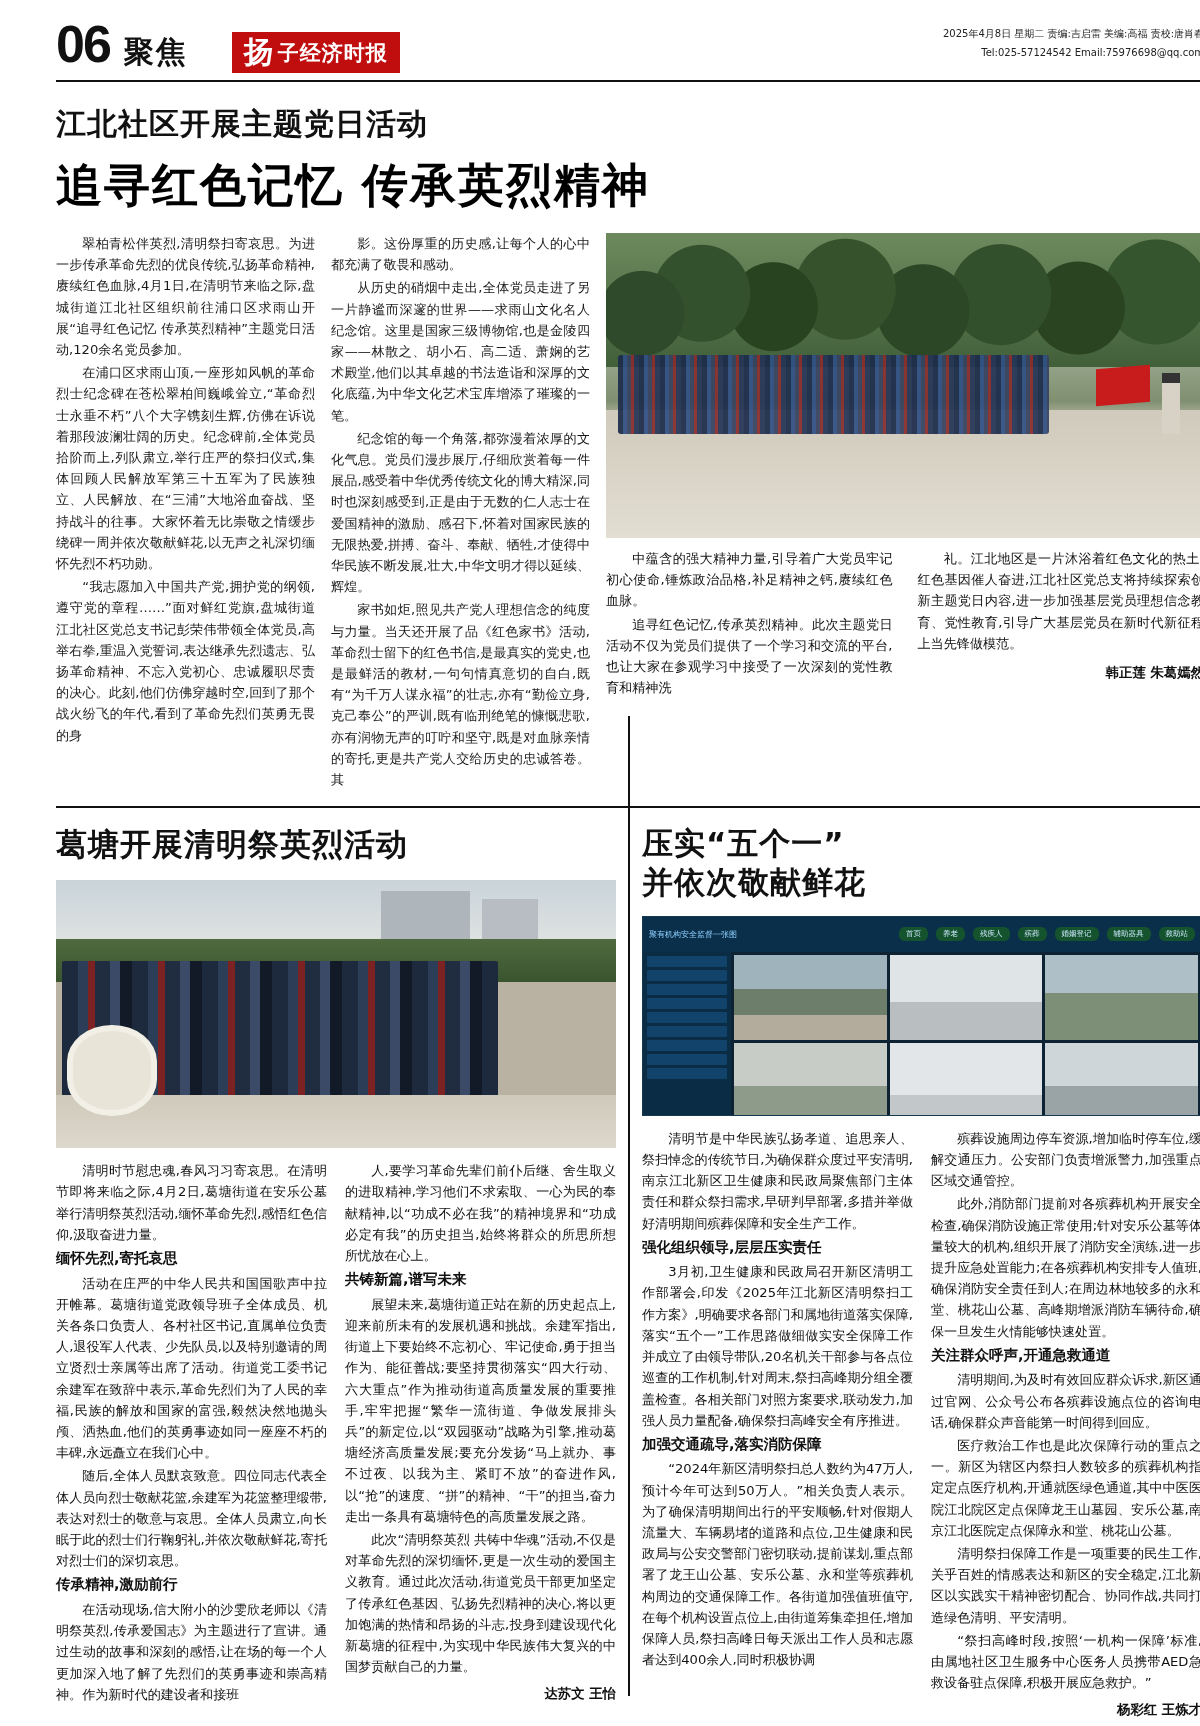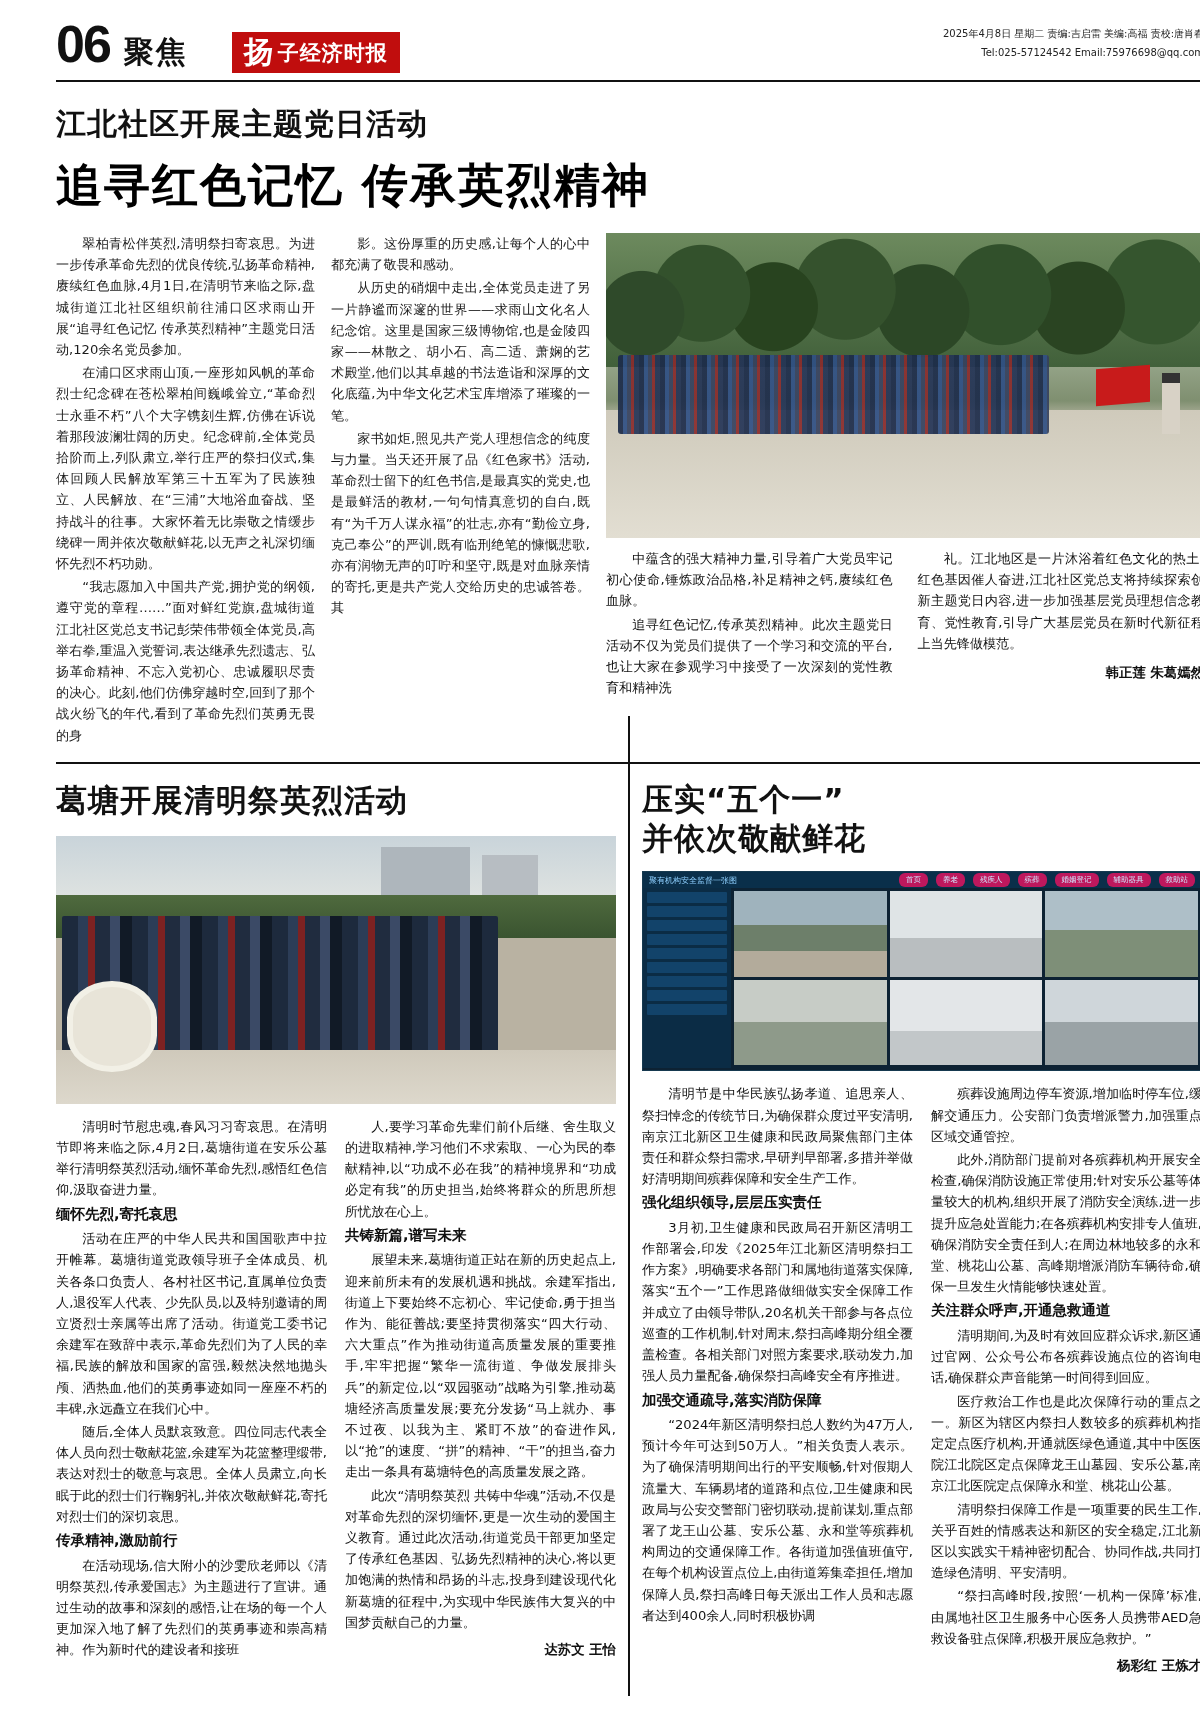--- a/index.html
+++ b/index.html
@@ -85,24 +85,24 @@
   .photo-cere .bldg2 { position:absolute; top:7%; left:76%; width:10%; height:17%; background:#b7bdc2; }
   .photo-cere .hedge { position:absolute; top:22%; left:0; width:100%; height:16%; background:linear-gradient(#4f6a3e,#3a5430); }
   .photo-cere .row { position:absolute; top:30%; left:1%; width:78%; height:58%;
     background:repeating-linear-gradient(90deg,
       #1d2a3d 0 16px, #2c3d57 16px 26px, #7d2222 26px 33px, #202c3f 33px 48px, #3b4a66 48px 58px, #111a26 58px 70px);
     border-radius:2px; }
   .photo-cere .path { position:absolute; bottom:0; left:0; width:100%; height:20%; background:linear-gradient(#cfc9bb,#ddd8cc); }
   .photo-cere .wreath { position:absolute; left:2%; bottom:12%; width:16%; height:34%; background:#e8e4d8; border:6px solid #f2f0e6; border-radius:50%/40%; }
 
   .photo-screen { width:560px; height:200px; margin-top:14px; background:#0d2233; position:relative; overflow:hidden; border:1px solid #16394f; }
-  .ps-top { height:16px; background:#0a2f4a; display:flex; align-items:center; justify-content:space-between; padding:0 6px; }
+  .ps-top { height:35px; background:#0a2f4a; display:flex; align-items:center; justify-content:space-between; padding:0 6px; }
   .ps-top .t1 { color:#8fd0ff; font-size:8px; font-family:"DejaVu Sans",sans-serif; }
   .ps-top .tabs { display:flex; gap:8px; }
-  .ps-top .tabs span { color:#cfe8ff; font-size:7.5px; background:#be185d; padding:2px 7px; border-radius:6px; font-family:"DejaVu Sans",sans-serif; }
+  .ps-top .tabs span { color:#cfe8ff; font-size:7.5px; background:#14532d; padding:2px 7px; border-radius:6px; font-family:"DejaVu Sans",sans-serif; }
   .ps-body { display:flex; height:180px; }
   .ps-side { width:88px; background:#0b2c45; padding:4px; }
   .ps-side .it { height:11px; margin-bottom:3px; background:#12436a; border-radius:1px; }
   .ps-grid { flex:1; display:grid; grid-template-columns:1fr 1fr 1fr; grid-template-rows:1fr 1fr; gap:3px; padding:3px; }
   .pv { background:#2a3b42; position:relative; overflow:hidden; }
   .pv.a { background:linear-gradient(#9fb3bd 0 40%, #6d7f6a 40% 70%, #b3ab9b 70% 100%); }
   .pv.b { background:linear-gradient(#dfe4e6 0 55%, #b9bec0 55% 100%); }
   .pv.c { background:linear-gradient(#aebfc8 0 45%, #7e8f78 45% 100%); }
   .pv.d { background:linear-gradient(#c7ccc6 0 50%, #8e9a8a 50% 100%); }
   .pv.e { background:linear-gradient(#e3e6e8 0 60%, #c2c7c9 60% 100%); }
@@ -145,20 +145,21 @@
 
   <div class="top-article">
     <div class="col c1">
       <p>翠柏青松伴英烈,清明祭扫寄哀思。为进一步传承革命先烈的优良传统,弘扬革命精神,赓续红色血脉,4月1日,在清明节来临之际,盘城街道江北社区组织前往浦口区求雨山开展“追寻红色记忆 传承英烈精神”主题党日活动,120余名党员参加。</p>
       <p>在浦口区求雨山顶,一座形如风帆的革命烈士纪念碑在苍松翠柏间巍峨耸立,“革命烈士永垂不朽”八个大字镌刻生辉,仿佛在诉说着那段波澜壮阔的历史。纪念碑前,全体党员拾阶而上,列队肃立,举行庄严的祭扫仪式,集体回顾人民解放军第三十五军为了民族独立、人民解放、在“三浦”大地浴血奋战、坚持战斗的往事。大家怀着无比崇敬之情缓步绕碑一周并依次敬献鲜花,以无声之礼深切缅怀先烈不朽功勋。</p>
       <p>“我志愿加入中国共产党,拥护党的纲领,遵守党的章程……”面对鲜红党旗,盘城街道江北社区党总支书记彭荣伟带领全体党员,高举右拳,重温入党誓词,表达继承先烈遗志、弘扬革命精神、不忘入党初心、忠诚履职尽责的决心。此刻,他们仿佛穿越时空,回到了那个战火纷飞的年代,看到了革命先烈们英勇无畏的身</p>
     </div>
     <div class="col c2">
       <p>影。这份厚重的历史感,让每个人的心中都充满了敬畏和感动。</p>
       <p>从历史的硝烟中走出,全体党员走进了另一片静谧而深邃的世界——求雨山文化名人纪念馆。这里是国家三级博物馆,也是金陵四家——林散之、胡小石、高二适、萧娴的艺术殿堂,他们以其卓越的书法造诣和深厚的文化底蕴,为中华文化艺术宝库增添了璀璨的一笔。</p>
+      <p>纪念馆的每一个角落,都弥漫着浓厚的文化气息。党员们漫步展厅,仔细欣赏着每一件展品,感受着中华优秀传统文化的博大精深,同时也深刻感受到,正是由于无数的仁人志士在爱国精神的激励、感召下,怀着对国家民族的无限热爱,拼搏、奋斗、奉献、牺牲,才使得中华民族不断发展,壮大,中华文明才得以延续、辉煌。</p>
       <p>家书如炬,照见共产党人理想信念的纯度与力量。当天还开展了品《红色家书》活动,革命烈士留下的红色书信,是最真实的党史,也是最鲜活的教材,一句句情真意切的自白,既有“为千万人谋永福”的壮志,亦有“勤俭立身,克己奉公”的严训,既有临刑绝笔的慷慨悲歌,亦有润物无声的叮咛和坚守,既是对血脉亲情的寄托,更是共产党人交给历史的忠诚答卷。其</p>
     </div>
     <div class="c3">
       <div class="photo-main">
         <div class="trees"></div>
         <div class="ground"></div>
         <div class="crowd"></div>
         <div class="flag"></div>
         <div class="person"></div>
       </div>

